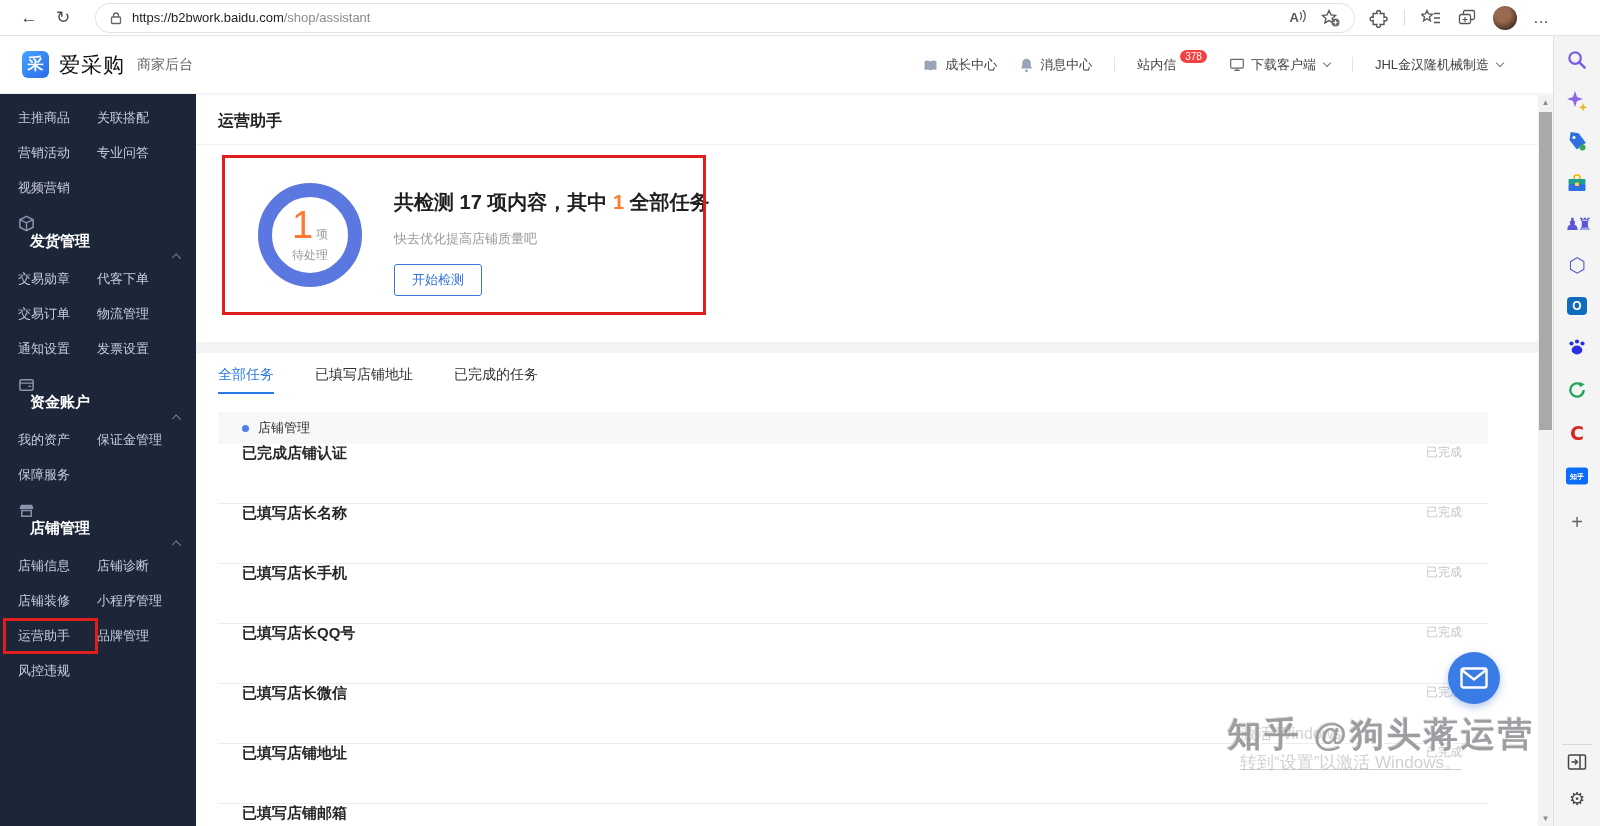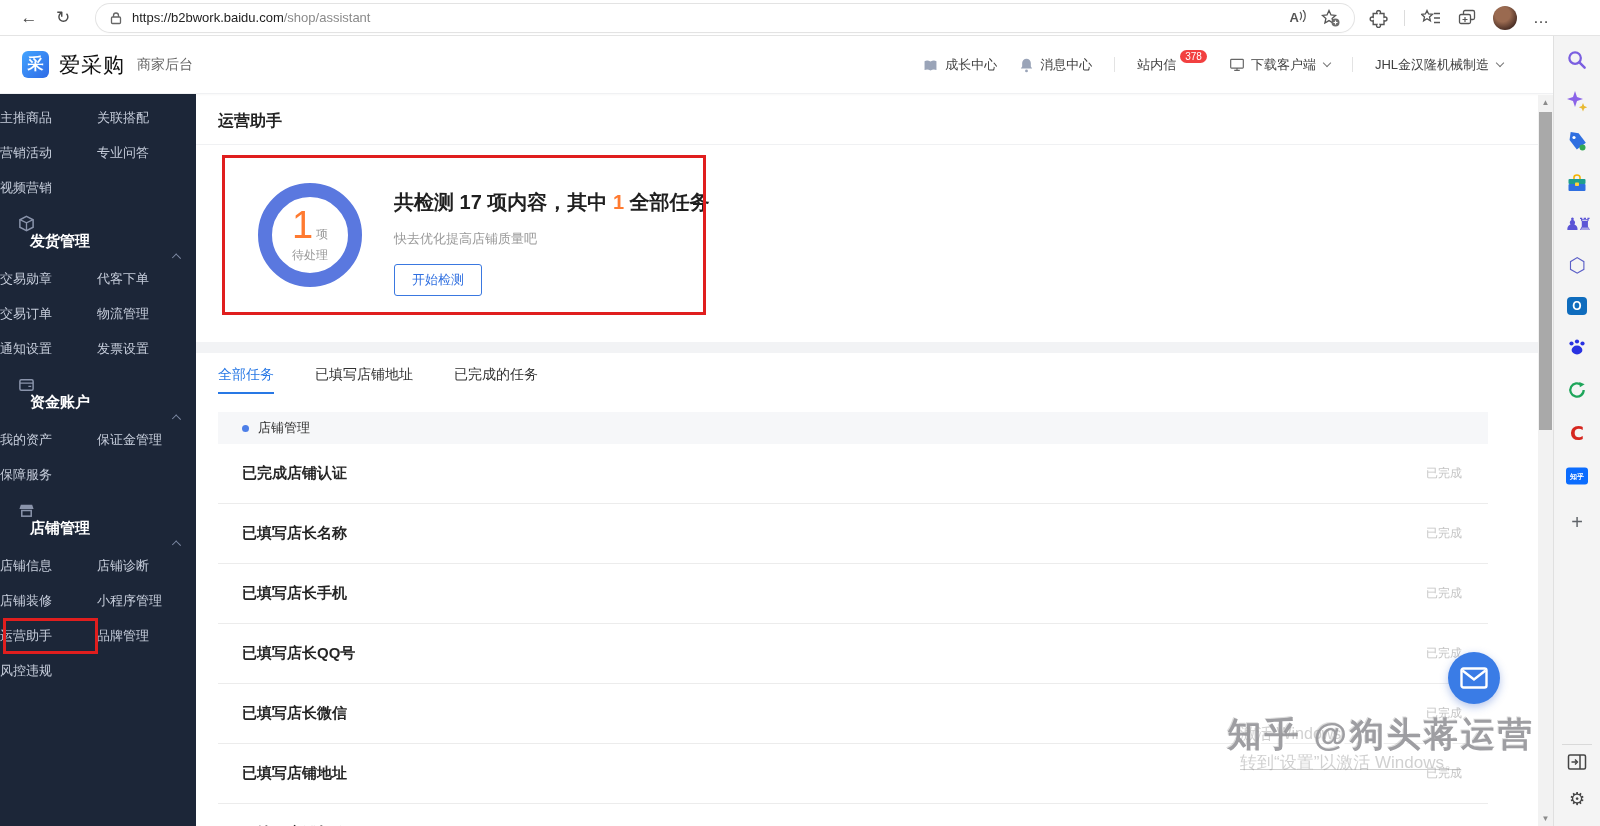--- a/index.html
+++ b/index.html
@@ -63,21 +63,21 @@
 
   .app-body { display:flex; height:732px; }
 
   
   .sidebar { width:196px; background:#1c2638; height:732px; padding-top:6px; flex:none; overflow:hidden; }
   .side-section { height:46px; margin-top:10px; display:flex; padding:0 16px 0 18px; cursor:pointer;flex-direction:column; }
   .side-section .ttl { color:#fff; font-size:15px; font-weight:bold; margin-left:12px; }
   .caret-up { width:7px; height:7px; border-right:1.5px solid #7e8aa5; border-bottom:1.5px solid #7e8aa5;
     transform:rotate(-135deg); margin-left:auto; margin-top:4px; }
   .side-grid { display:grid; grid-template-columns:97px auto; }
-  .side-link { height:35px; display:flex; align-items:center; font-size:13px; color:#c6cddb; cursor:pointer; }
+  .side-link { height:35px; display:flex; align-items:center; padding-left:18px; font-size:13px; color:#c6cddb; cursor:pointer; }
   .side-grid .side-link:nth-child(2n) { padding-left:0; }
 
   
   .content { width:1342px; background:#fff; position:relative; flex:none; }
   .title-block { padding:17px 0 12px 22px; border-bottom:1px solid #f0f1f3; }
   .page-title { font-size:16px; font-weight:bold; color:#222; }
   .summary { display:flex; padding:38px 0 0 62px; }
   .donut { width:104px; height:104px; border-radius:50%; border:14px solid #5a78df; display:flex;
     flex-direction:column; align-items:center; justify-content:center; flex:none; }
   .donut-line1 { display:flex; align-items:baseline; }
@@ -91,21 +91,21 @@
   .check-btn { margin-top:16px; display:inline-block; border:1px solid #3a78e0; color:#2f6fe0; background:#fff;
     font-size:13px; border-radius:3px; padding:6px 17px; cursor:pointer; }
   .gray-gap { height:11px; background:#f2f3f5; margin-top:46px; }
   .tabs { display:flex; gap:41px; padding-left:22px; margin-top:13px; }
   .tab { font-size:14px; color:#333; padding-bottom:8px; border-bottom:2px solid transparent; cursor:pointer; }
   .tab.active { color:#2878e5; border-bottom-color:#2878e5; }
   .inner { margin:0 50px 0 22px; }
   .group-header { margin-top:18px; height:32px; background:#f6f7f9; display:flex; align-items:center; padding-left:24px; }
   .gdot { width:7px; height:7px; border-radius:50%; background:#4d7fe8; margin-right:9px; }
   .group-label { font-size:13px; color:#333; }
-  .task-row { height:60px; display:flex; align-items:center; justify-content:space-between;
+  .task-row { height:60px; display:flex; align-items:flex-start; justify-content:space-between;
     padding:0 26px 0 24px; border-bottom:1px solid #ececec; background:#fff; cursor:pointer; }
   .task-name { font-size:15px; font-weight:600; color:#262626; }
   .task-status { font-size:12px; color:#c5c5c5; }
 
   
   .annotation { position:absolute; border:3px solid #e01e1e; z-index:20; pointer-events:none; }
   .ann-card { left:222px; top:155px; width:484px; height:160px; }
   .ann-side { left:3px; top:618px; width:95px; height:36px; }
   .fab { position:absolute; left:1448px; top:652px; width:52px; height:52px; border-radius:50%;
     background:#3a7ce6; z-index:22; display:flex; align-items:center; justify-content:center;

